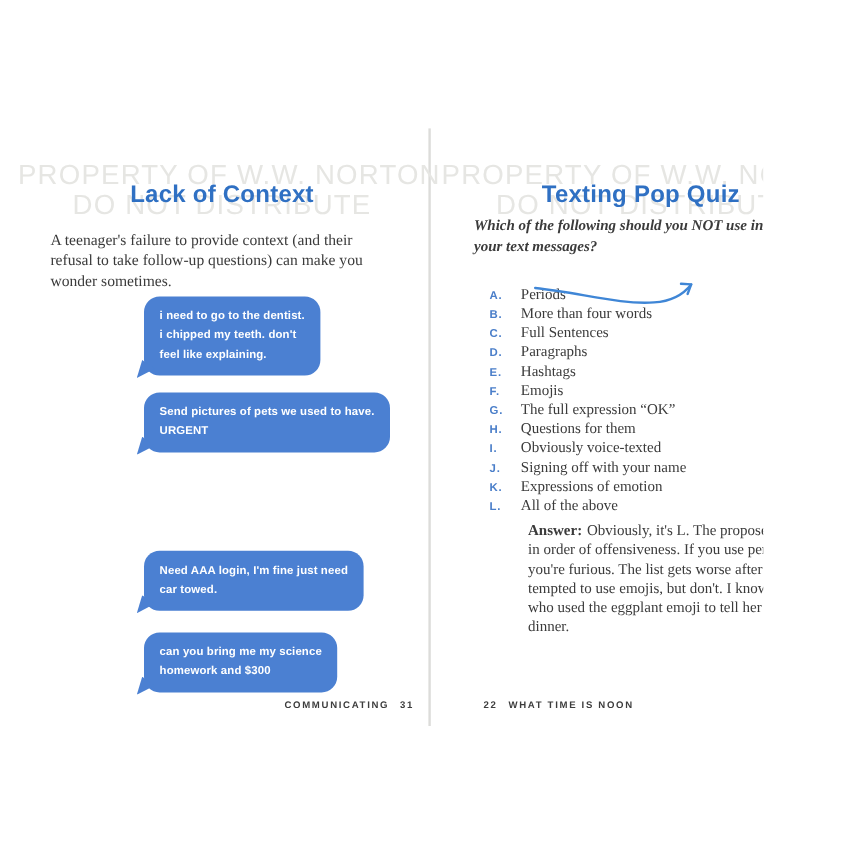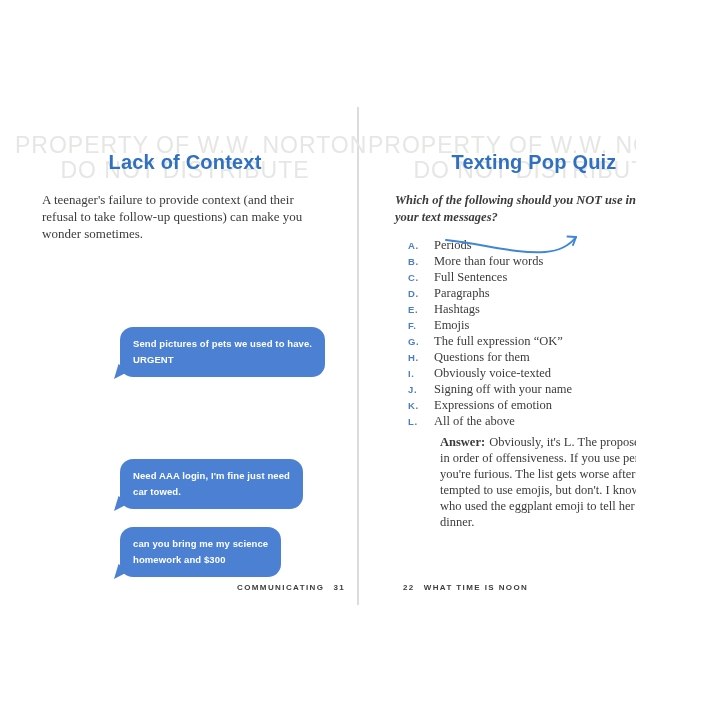--- a/index.html
+++ b/index.html
@@ -29,21 +29,21 @@
   .b1{left:120px;top:247px;} .b2{left:120px;top:327px;} .b3{left:120px;top:397px;}
   .b4{left:120px;top:459px;} .b5{left:120px;top:527px;}
 
   
   .footer{position:absolute;top:583px;color:#3d3d3d;z-index:2;
       font:700 8px/10px "Liberation Sans",sans-serif;letter-spacing:1.4px;white-space:nowrap;}
   .footer-l{left:237px;} .footer-r{left:403px;}
   .footer span{margin-right:9px;} .footer span:last-child{margin-right:0;}
 
   
-  .question{position:absolute;left:395px;top:192px;width:258px;z-index:2;
+  .question{position:absolute;left:395px;top:180px;width:258px;z-index:2;
       color:#3b3b3b;font:italic 700 12.5px/17px "Liberation Serif",serif;}
   .quiz{position:absolute;left:408px;top:237px;z-index:2;}
   .qrow{display:flex;height:16px;align-items:baseline;}
   .qletter{width:26px;flex:0 0 26px;color:#4a7ec9;
       font:700 9.5px/16px "Liberation Sans",sans-serif;letter-spacing:0.6px;}
   .qtext{color:#3b3b3b;font:400 12.5px/16px "Liberation Serif",serif;white-space:nowrap;}
   .annotation{position:absolute;left:577px;top:233px;width:100px;text-align:center;z-index:2;
       color:#3f86d6;font:700 9px/13.5px "Liberation Sans",sans-serif;letter-spacing:0.1px;}
   .arrow-svg{position:absolute;left:444px;top:231px;z-index:2;}
   .answer{position:absolute;left:394px;top:434px;width:320px;z-index:2;
@@ -58,20 +58,23 @@
   <div class="wm wm-l wm-row1">PROPERTY OF W.W. NORTON</div>
   <div class="wm wm-l wm-row2">DO NOT DISTRIBUTE</div>
   <div class="wm wm-r wm-row1">PROPERTY OF W.W. NORTON</div>
   <div class="wm wm-r wm-row2">DO NOT DISTRIBUTE</div>
 
   <div class="divider"></div>
 
   <div class="page-title title-l">Lack of Context</div>
   <div class="intro">A teenager's failure to provide context (and their refusal to take follow-up questions) can make you wonder sometimes.</div>
 
+  <div class="bubble b1">i need to go to the dentist.
+i chipped my teeth. don't
+feel like explaining.</div>
   <div class="bubble b2">Send pictures of pets we used to have.
 URGENT</div>
   <div class="bubble b4">Need AAA login, I'm fine just need
 car towed.</div>
   <div class="bubble b5">can you bring me my science
 homework and $300</div>
 
   <div class="footer footer-l">
     <span>COMMUNICATING</span><span>31</span>
   </div>

